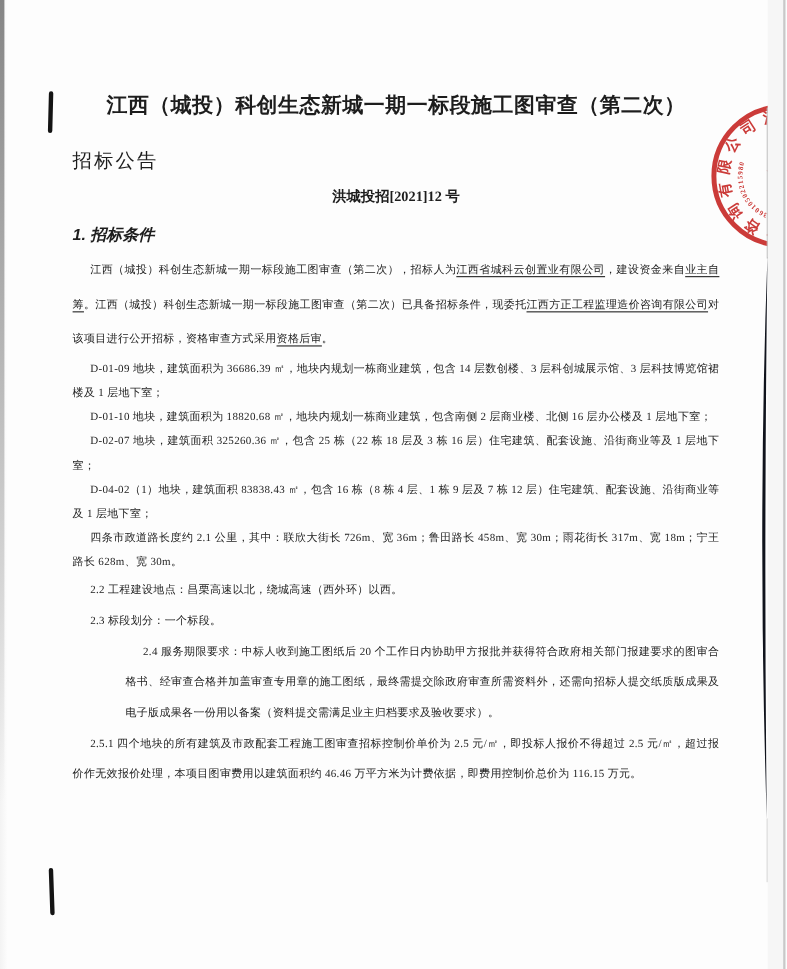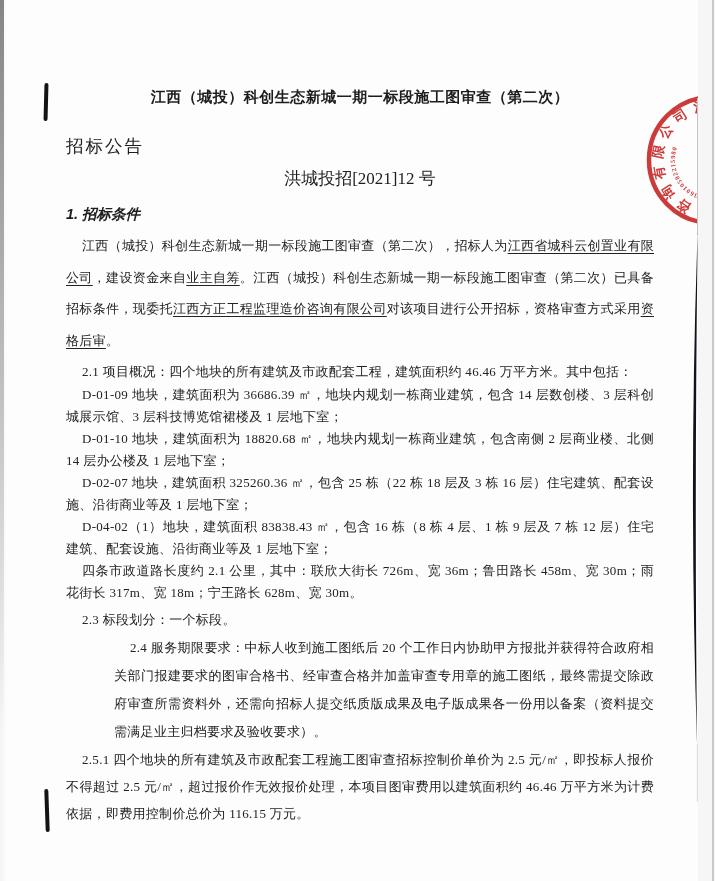--- a/index.html
+++ b/index.html
@@ -22,30 +22,30 @@
     background:linear-gradient(180deg,#858585 0%,#a8a8a8 30%,#c8c8c8 58%,rgba(200,200,200,0) 96%);
   }
   
   .bar{position:absolute;background:#141414;border-radius:2px;}
   .bar1{left:44px;top:83px;width:4px;height:38px;transform:rotate(1.5deg);}
   .bar2{left:45px;top:789px;width:4px;height:43px;transform:rotate(-2deg);}
   .spine-svg{position:absolute;left:0;top:0;pointer-events:none;}
 
   .content{position:absolute;left:66px;top:86px;width:588px;}
   h1,h2,h3,p{margin:0;padding:0;font-weight:normal;}
-  .title{font-size:15px;font-weight:bold;text-align:center;line-height:22px;letter-spacing:0.5px;}
+  .title{font-size:19px;font-weight:bold;text-align:center;line-height:22px;letter-spacing:0.5px;}
   .subtitle{font-size:17.5px;font-weight:normal;text-align:left;line-height:24px;margin-top:26px;letter-spacing:2px;}
-  .docno{font-size:17px;font-weight:normal;text-align:center;line-height:18px;margin-top:12px;}
+  .docno{font-size:13px;font-weight:bold;text-align:center;line-height:18px;margin-top:12px;}
   .h3{
     font-family:"Liberation Sans","DejaVu Sans",sans-serif;
     font-size:14.5px;font-weight:bold;line-height:20px;font-style:italic;
   }
   .s1h{margin-top:16px;}
   .s2h{margin-top:8px;}
-  .body{font-size:13px;text-align:justify;letter-spacing:0.3px;color:#222;}
+  .body{font-size:10px;text-align:justify;letter-spacing:0.3px;color:#222;}
   .ind{text-indent:16px;}
   .lh31{line-height:31.5px;margin-top:6px;}
   .lh24{line-height:24px;}
   .lh22{line-height:22px;}
   .lh28{line-height:28px;margin-left:48px;}
   .lh27{line-height:27px;}
   .mt4{margin-top:4px;}
   .mt2{margin-top:2px;}
   .u{text-decoration:underline;text-underline-offset:3px;}
   .stamp-svg{position:absolute;left:638px;top:88px;opacity:0.88;}
@@ -76,26 +76,26 @@
     <div class="content">
       <h1 class="title">江西（城投）科创生态新城一期一标段施工图审查（第二次）</h1>
       <h2 class="subtitle">招标公告</h2>
       <div class="docno">洪城投招[2021]12 号</div>
 
       <h3 class="h3 s1h">1. 招标条件</h3>
 
       <p class="body ind lh31"><span>江西（城投）科创生态新城一期一标段施工图审查（第二次），招标人为</span><span class="u">江西省城科云创置业有限公司</span><span>，建设资金来自</span><span class="u">业主自筹</span><span>。江西（城投）科创生态新城一期一标段施工图审查（第二次）已具备招标条件，现委托</span><span class="u">江西方正工程监理造价咨询有限公司</span><span>对该项目进行公开招标，资格审查方式采用</span><span class="u">资格后审</span><span>。</span></p>
 
 
-      <p class="body ind lh24 mt4">2.1 项目概况：四个地块的所有建筑及市政配套工程，建筑面积约 46.46 万平方米。其中包括：</p>
       <p class="body ind lh22">D-01-09 地块，建筑面积为 36686.39 ㎡，地块内规划一栋商业建筑，包含 14 层数创楼、3 层科创城展示馆、3 层科技博览馆裙楼及 1 层地下室；</p>
-      <p class="body ind lh22">D-01-10 地块，建筑面积为 18820.68 ㎡，地块内规划一栋商业建筑，包含南侧 2 层商业楼、北侧 14 层办公楼及 1 层地下室；</p>
+      <p class="body ind lh22">D-01-10 地块，建筑面积为 18820.68 ㎡，地块内规划一栋商业建筑，包含南侧 2 层商业楼、北侧 16 层办公楼及 1 层地下室；</p>
       <p class="body ind lh22">D-02-07 地块，建筑面积 325260.36 ㎡，包含 25 栋（22 栋 18 层及 3 栋 16 层）住宅建筑、配套设施、沿街商业等及 1 层地下室；</p>
       <p class="body ind lh22">D-04-02（1）地块，建筑面积 83838.43 ㎡，包含 16 栋（8 栋 4 层、1 栋 9 层及 7 栋 12 层）住宅建筑、配套设施、沿街商业等及 1 层地下室；</p>
       <p class="body ind lh22">四条市政道路长度约 2.1 公里，其中：联欣大街长 726m、宽 36m；鲁田路长 458m、宽 30m；雨花街长 317m、宽 18m；宁王路长 628m、宽 30m。</p>
+      <p class="body ind lh24 mt2">2.2 工程建设地点：昌栗高速以北，绕城高速（西外环）以西。</p>
       <p class="body ind lh24 mt4">2.3 标段划分：一个标段。</p>
       <p class="body ind lh28 mt2">2.4 服务期限要求：中标人收到施工图纸后 20 个工作日内协助甲方报批并获得符合政府相关部门报建要求的图审合格书、经审查合格并加盖审查专用章的施工图纸，最终需提交除政府审查所需资料外，还需向招标人提交纸质版成果及电子版成果各一份用以备案（资料提交需满足业主归档要求及验收要求）。</p>
       <p class="body ind lh27">2.5.1 四个地块的所有建筑及市政配套工程施工图审查招标控制价单价为 2.5 元/㎡，即投标人报价不得超过 2.5 元/㎡，超过报价作无效报价处理，本项目图审费用以建筑面积约 46.46 万平方米为计费依据，即费用控制价总价为 116.15 万元。</p>
 
     </div>
 
     <div class="left-shade"></div>
     <div class="bar bar1"></div>
     <div class="bar bar2"></div>
   </div>

